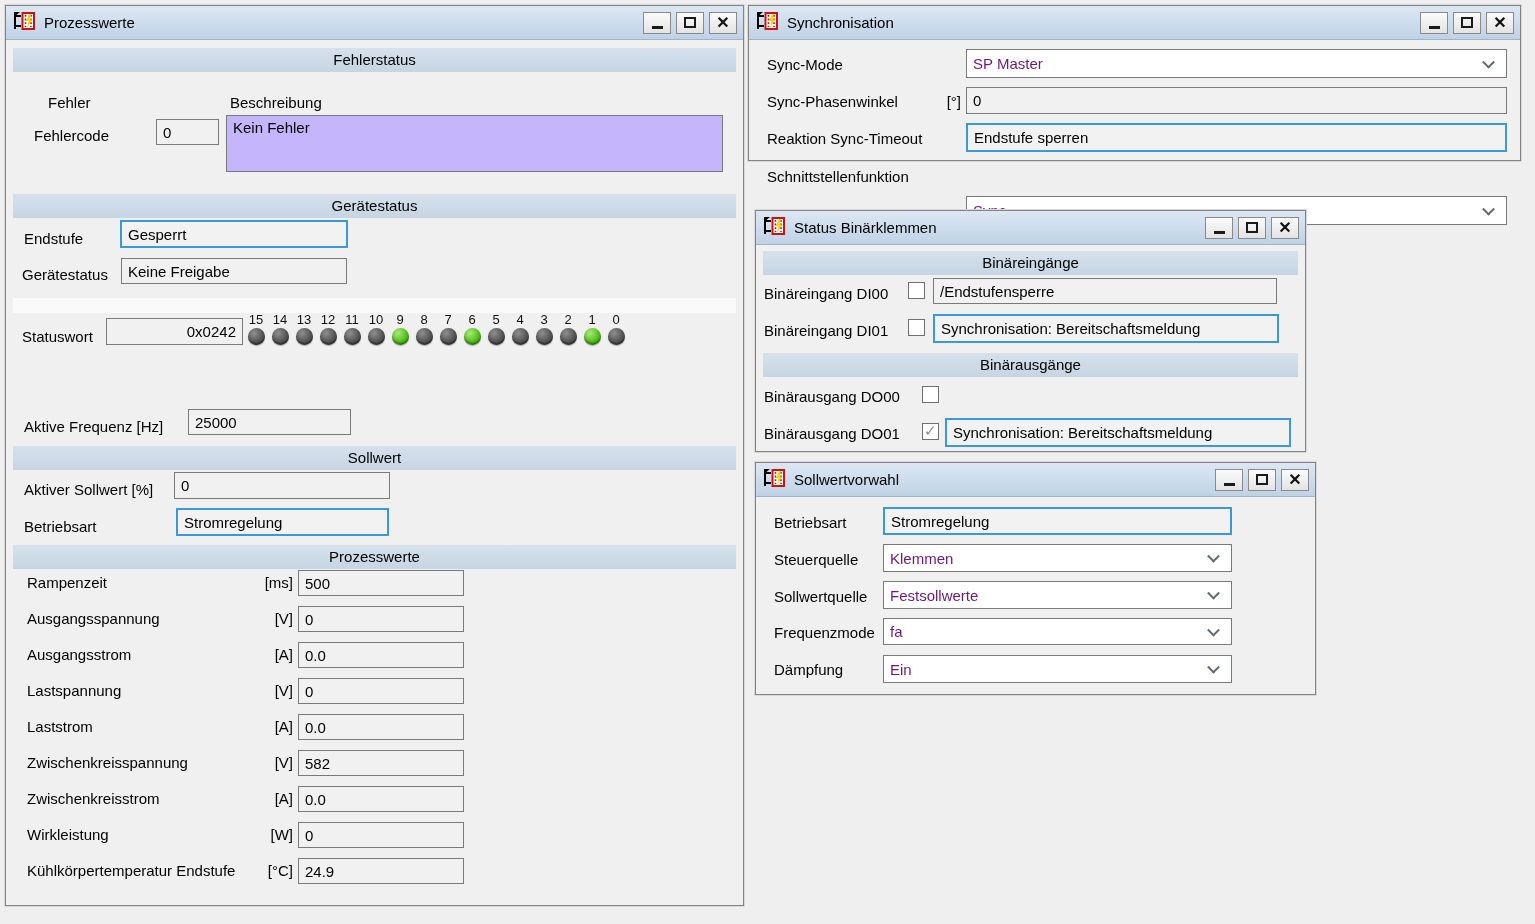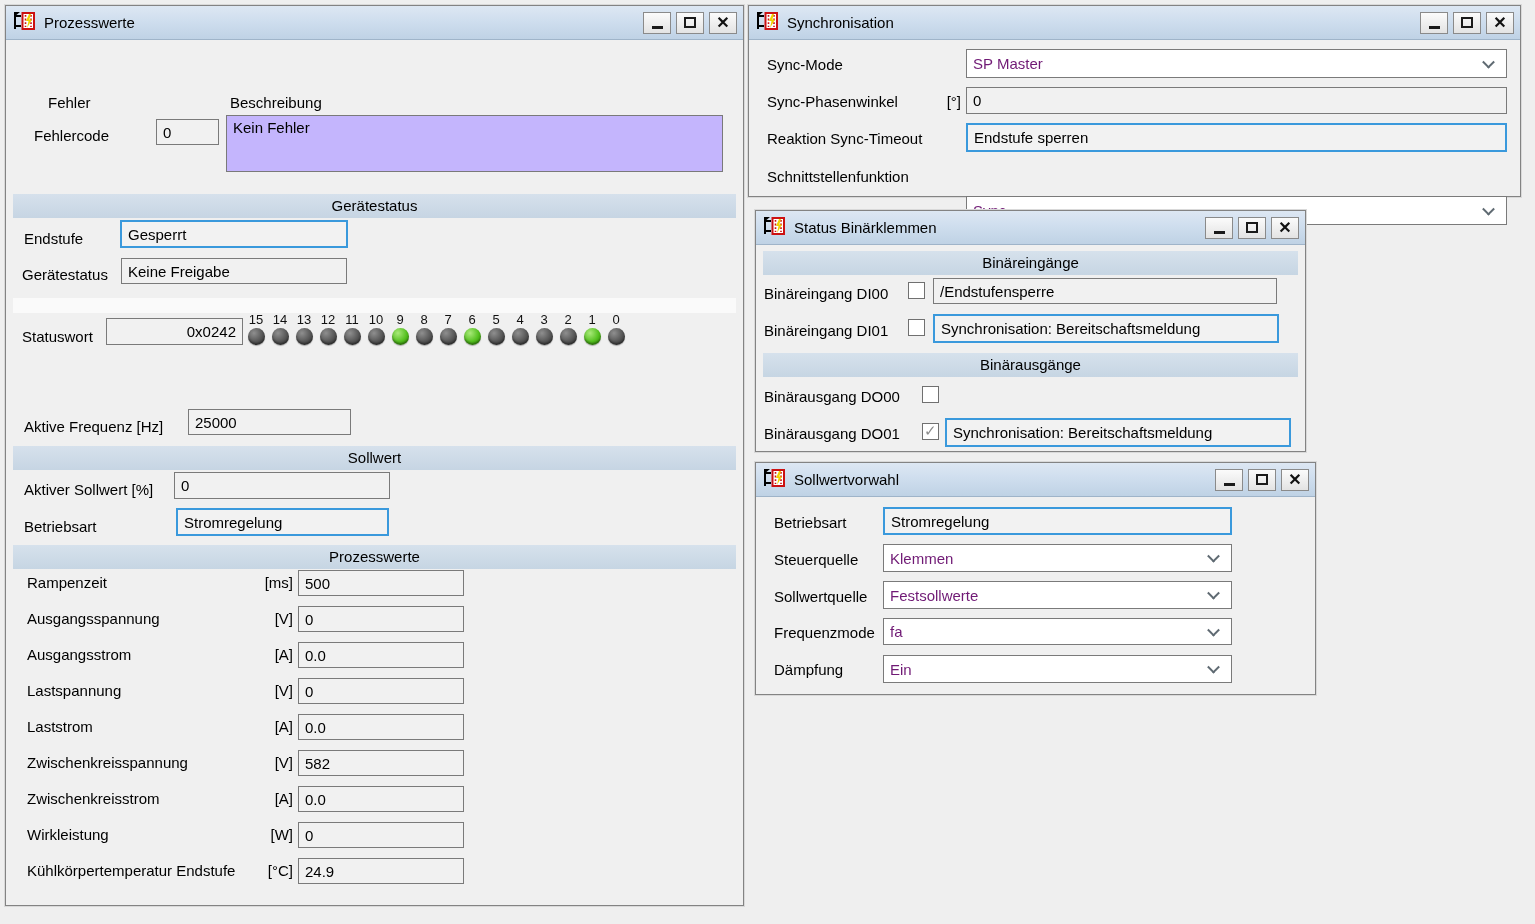--- a/index.html
+++ b/index.html
@@ -71,20 +71,21 @@
           </span>
         <span class="wbtn">
             <span class="g-max"></span>
           </span>
         <span class="wbtn">
             <span class="g-close">✕</span>
           </span>
       </span>
     </div>
 
+    <div class="sect-hdr" style="top:42px;">Fehlerstatus</div>
     <span class="lbl" style="left:42px;top:88px;">Fehler</span>
     <span class="lbl" style="left:224px;top:88px;">Beschreibung</span>
     <span class="lbl" style="left:28px;top:121px;">Fehlercode</span>
     <div class="field" style="left:150px;top:113px;width:63px;height:26px;">
         <span>0</span>
       </div>
     <div class="textarea" style="left:220px;top:109px;width:497px;height:57px;"><span>Kein Fehler</span></div>
 
     <div class="sect-hdr" style="top:188px;">Gerätestatus</div>
     <span class="lbl" style="left:18px;top:224px;">Endstufe</span>
@@ -243,21 +244,21 @@
         <div class="pv-row" style="top: 852px;">
           <span class="pv-label">Kühlkörpertemperatur Endstufe</span>
           <span class="pv-unit">[°C]</span>
           <div class="field pv-field">
             <span>24.9</span>
           </div>
         </div>
       </div>
   </div>
 
-  <div class="window" style="left:748px;top:5px;width:773px;height:192px;">
+  <div class="window" style="left:748px;top:5px;width:773px;height:156px;">
     <div class="titlebar">
       <span>
         <svg width="24" height="22" viewBox="0 0 24 22">
           <path d="M3 3 L3 19 M3 6 H9 M3 16 H9" stroke="#000" stroke-width="2" fill="none"></path>
           <path d="M2 2 L8 2 L2 7 Z" fill="#000"></path>
           <rect x="10.5" y="3" width="11.5" height="16" fill="#fff" stroke="#cc1111" stroke-width="2"></rect>
           <path d="M13.5 5 V17 M19 5 V17" stroke="#cc1111" stroke-width="1.6" stroke-dasharray="1.8 1.8"></path>
           <path d="M17 4 L14 11 L16.5 11 L15 18 L20 9.5 L17.3 9.5 L19 4 Z" fill="#efd400"></path>
         </svg>
       </span>

